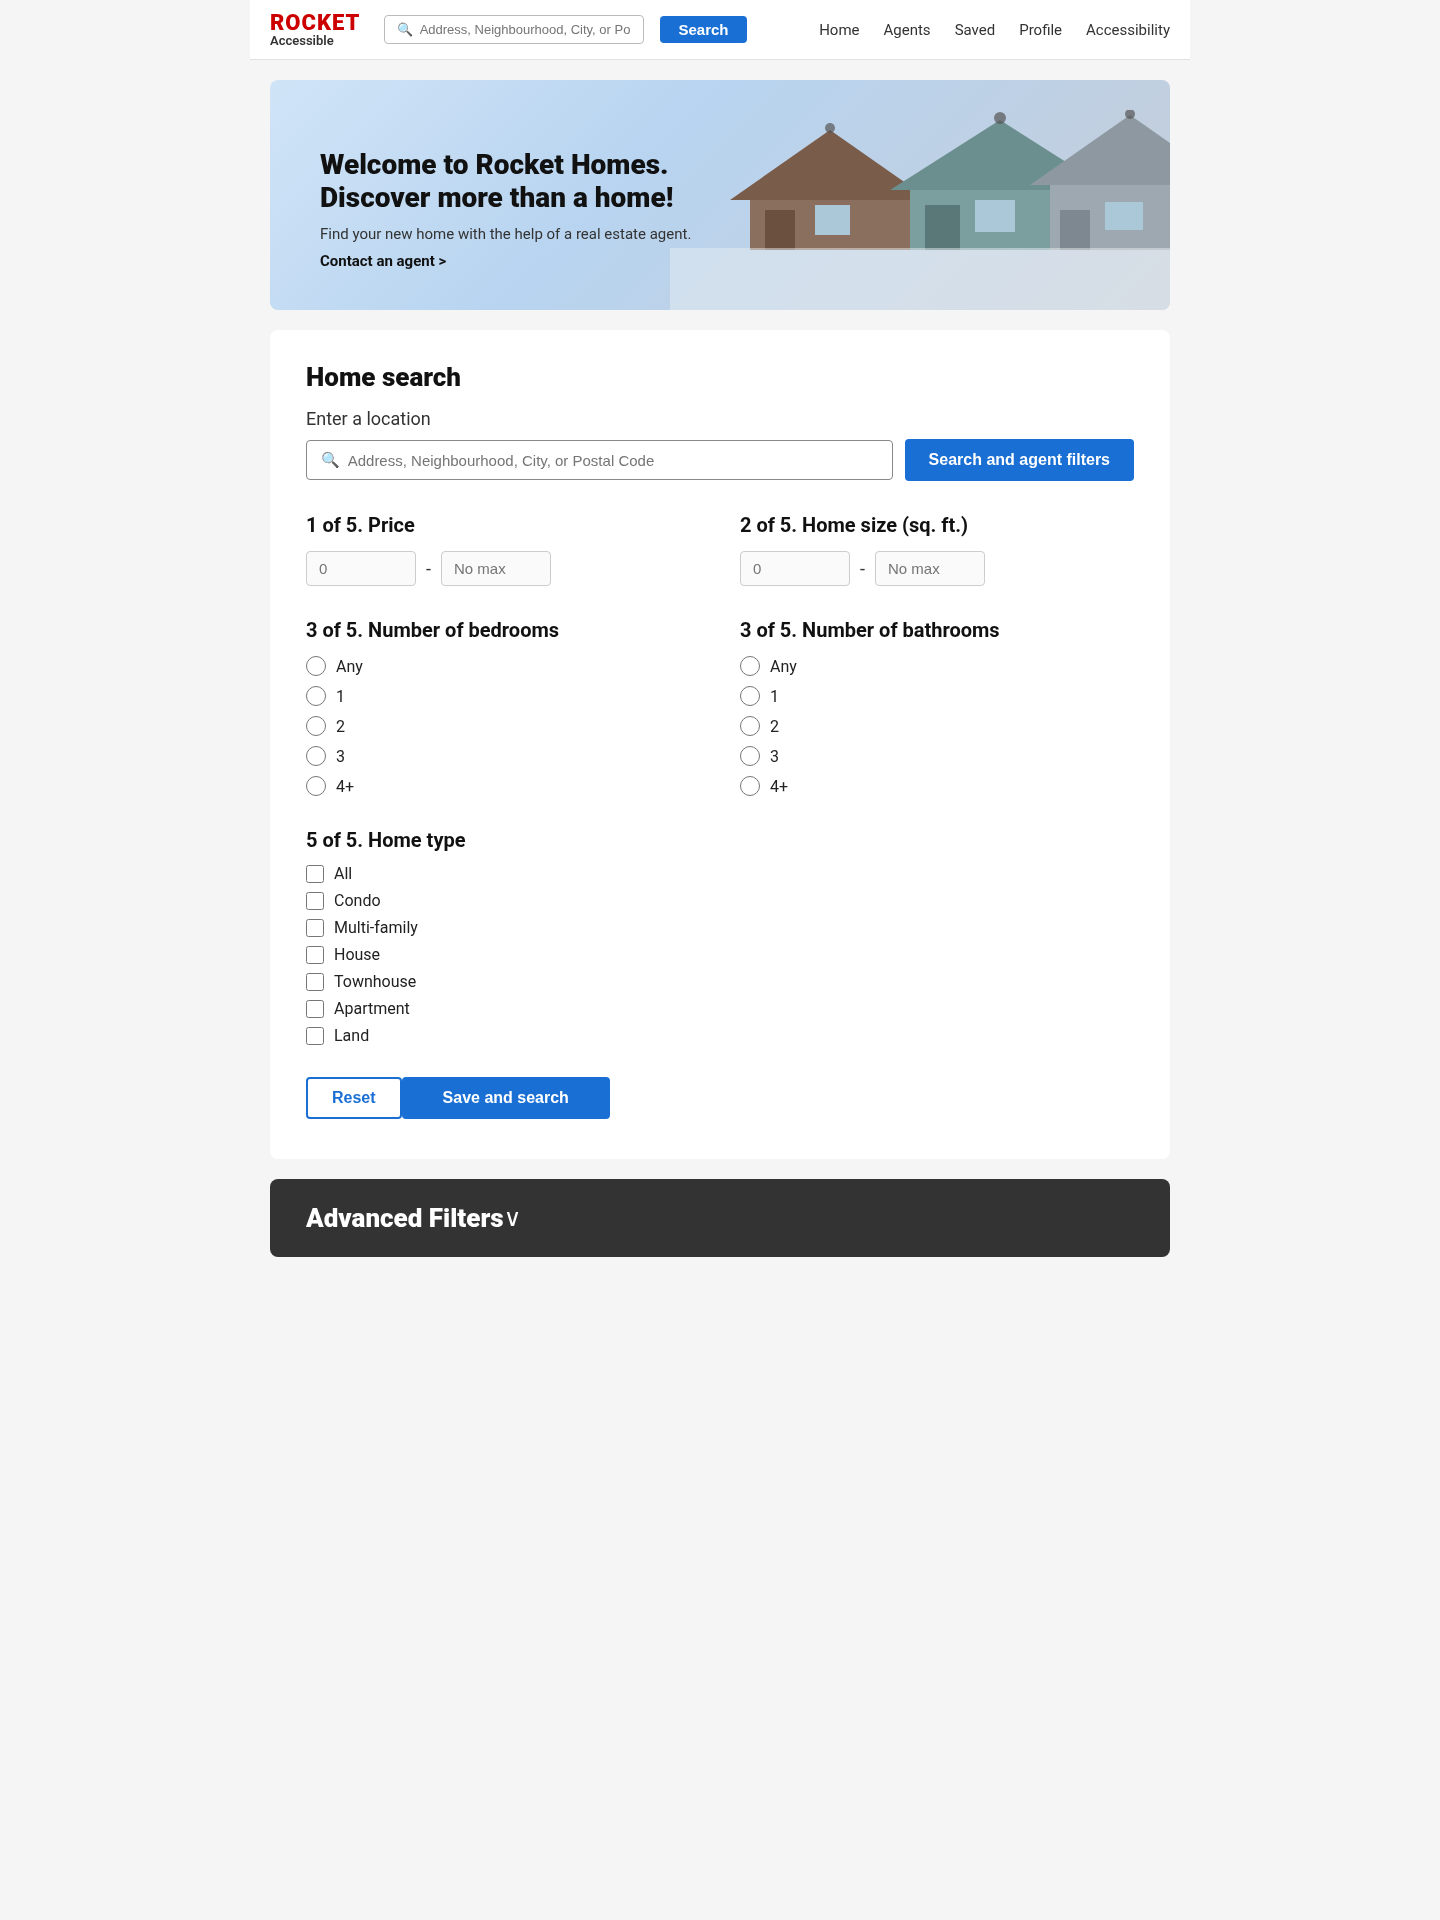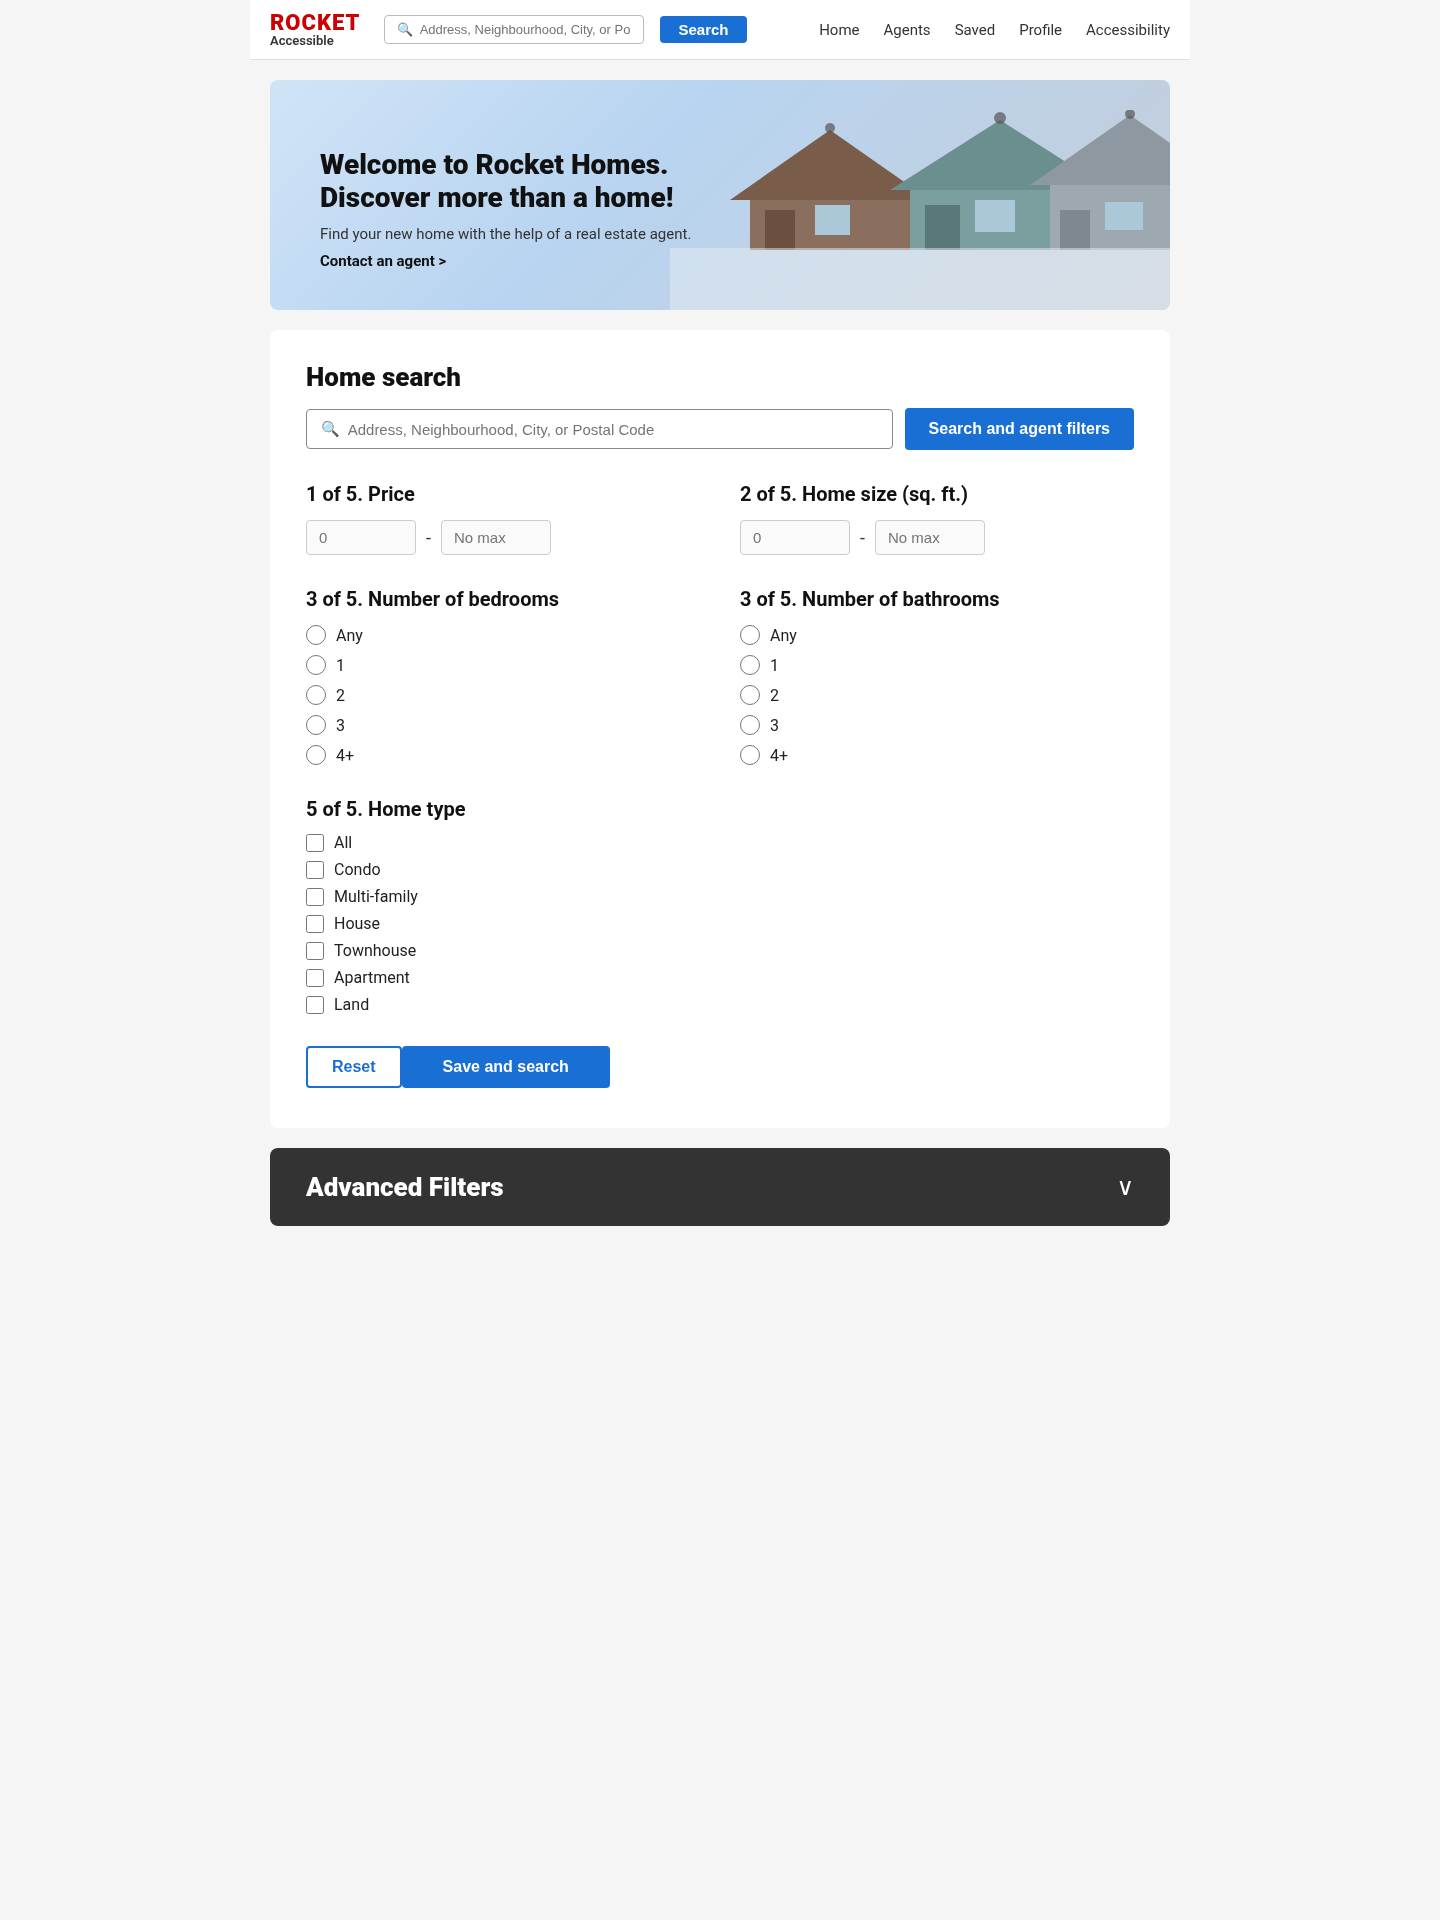--- a/index.html
+++ b/index.html
@@ -277,21 +277,21 @@
     }
 
     
     .advanced-filters {
       background: #333;
       margin: 20px;
       border-radius: 8px;
       padding: 24px 36px;
       display: flex;
       align-items: center;
-      justify-content: space-between;
+      justify-content: flex-start;
       cursor: pointer;
     }
     .advanced-filters-label {
       font-size: 26px;
       font-weight: 900;
       color: #fff;
     }
     .chevron-icon {
       color: #fff;
       font-size: 24px;
@@ -348,20 +348,21 @@
     <circle cx="160" cy="18" r="5" fill="#555" opacity="0.7"></circle>
     <circle cx="330" cy="8" r="6" fill="#555" opacity="0.7"></circle>
     <circle cx="460" cy="4" r="5" fill="#555" opacity="0.7"></circle>
 
     <rect x="0" y="138" width="500" height="62" fill="#e8edf2" opacity="0.5"></rect>
   </svg>
 </section>
 
 <section class="main-section">
   <h2 class="section-title">Home search</h2>
+  <div class="section-label">Enter a location</div>
   <div class="location-row">
     <div class="location-input-wrap">
       <span style="color:#888; font-size:15px;">🔍</span>
       <input type="text" placeholder="Address, Neighbourhood, City, or Postal Code" style="">
     </div>
     <button class="skip-btn">Search and agent filters</button>
   </div>
 
   <div class="filters-grid">
 

